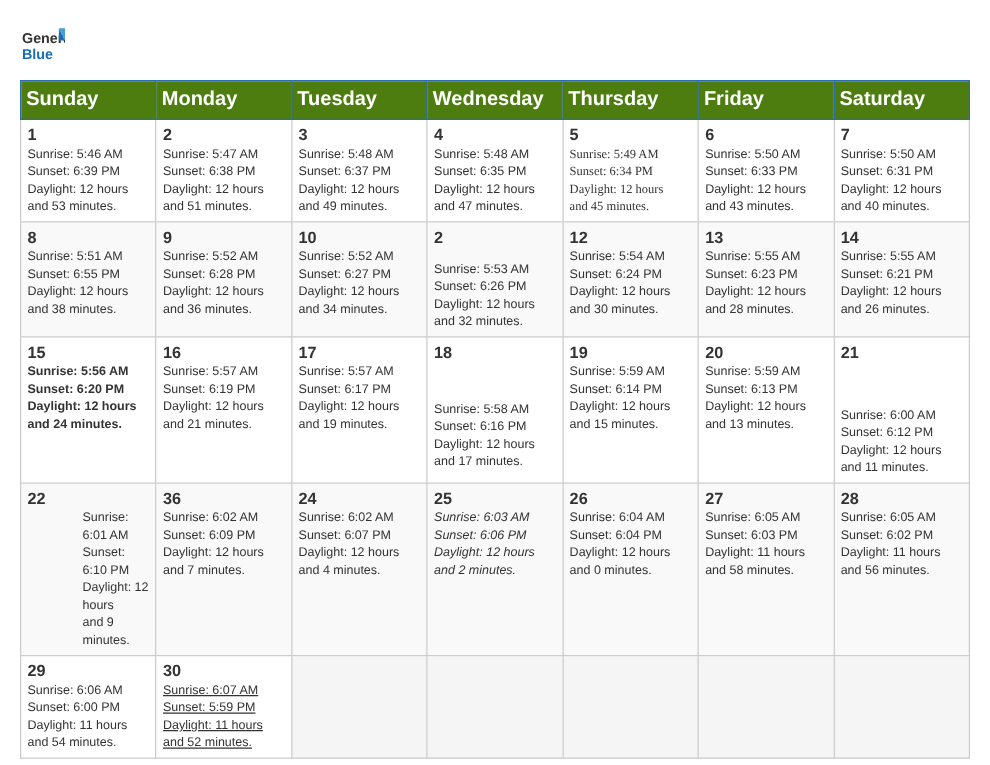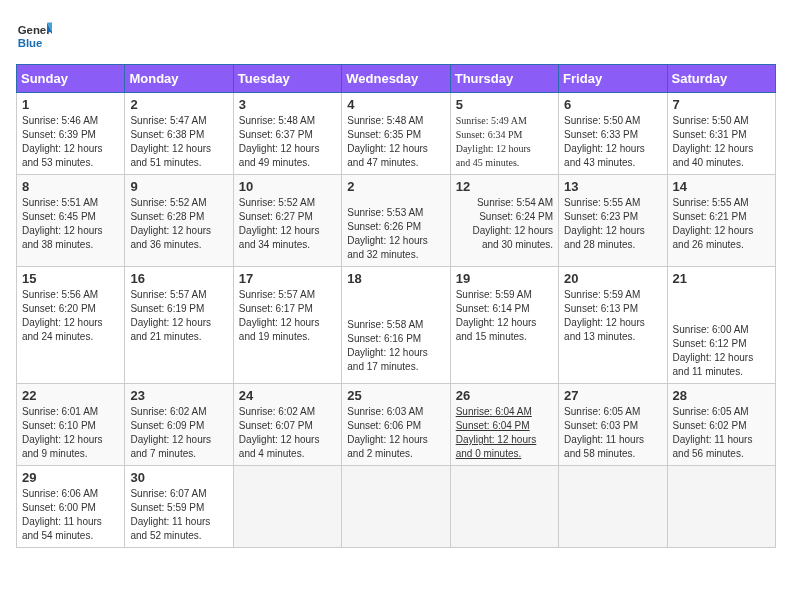--- a/index.html
+++ b/index.html
@@ -36,23 +36,23 @@
     .subtitle {
       font-size: 14px;
       color: #555;
     }
     table {
       width: 100%;
       border-collapse: collapse;
       table-layout: fixed;
     }
     th {
-      background-color: #8b5cf6;
+      background-color: #4d7c0f;
       color: #fff;
-      font-size: 13px;
+      font-size: 16px;
       padding: 6px 4px;
       text-align: left;
       border: 1px solid #2b6cb0;
     }
     td {
       border: 1px solid #ccc;
       vertical-align: top;
       padding: 4px 5px;
       font-size: 10.5px;
       color: #333;
@@ -159,21 +159,21 @@
           <div class="day-info" style="white-space: pre-line;">Sunrise: 5:50 AM
 Sunset: 6:31 PM
 Daylight: 12 hours
 and 40 minutes.</div>
         </td>
       </tr>
       <tr>
         <td>
           <div class="day-number">8</div>
           <div class="day-info" style="white-space: pre-line;">Sunrise: 5:51 AM
-Sunset: 6:45 PM
+Sunset: 6:55 PM
 Daylight: 12 hours
 and 38 minutes.</div>
         </td>
         <td>
           <div class="day-number">9</div>
           <div class="day-info" style="white-space: pre-line;">Sunrise: 5:52 AM
 Sunset: 6:28 PM
 Daylight: 12 hours
 and 36 minutes.</div>
         </td>
@@ -186,21 +186,21 @@
         </td>
         <td>
           <div class="day-number">2</div>
           <div class="day-info" style="white-space: pre-line; margin-top: 12px;">Sunrise: 5:53 AM
 Sunset: 6:26 PM
 Daylight: 12 hours
 and 32 minutes.</div>
         </td>
         <td>
           <div class="day-number">12</div>
-          <div class="day-info" style="white-space: pre-line; text-align: right;">Sunrise: 5:54 AM
+          <div class="day-info" style="white-space: pre-line;">Sunrise: 5:54 AM
 Sunset: 6:24 PM
 Daylight: 12 hours
 and 30 minutes.</div>
         </td>
         <td>
           <div class="day-number">13</div>
           <div class="day-info" style="white-space: pre-line;">Sunrise: 5:55 AM
 Sunset: 6:23 PM
 Daylight: 12 hours
 and 28 minutes.</div>
@@ -209,21 +209,21 @@
           <div class="day-number">14</div>
           <div class="day-info" style="white-space: pre-line;">Sunrise: 5:55 AM
 Sunset: 6:21 PM
 Daylight: 12 hours
 and 26 minutes.</div>
         </td>
       </tr>
       <tr>
         <td>
           <div class="day-number">15</div>
-          <div class="day-info" style="white-space: pre-line;">Sunrise: 5:56 AM
+          <div class="day-info" style="white-space: pre-line; font-weight: bold;">Sunrise: 5:56 AM
 Sunset: 6:20 PM
 Daylight: 12 hours
 and 24 minutes.</div>
         </td>
         <td>
           <div class="day-number">16</div>
           <div class="day-info" style="white-space: pre-line;">Sunrise: 5:57 AM
 Sunset: 6:19 PM
 Daylight: 12 hours
 and 21 minutes.</div>
@@ -260,49 +260,49 @@
           <div class="day-number">21</div>
           <div class="day-info" style="white-space: pre-line; margin-top: 37px;">Sunrise: 6:00 AM
 Sunset: 6:12 PM
 Daylight: 12 hours
 and 11 minutes.</div>
         </td>
       </tr>
       <tr>
         <td>
           <div class="day-number">22</div>
-          <div class="day-info" style="white-space: pre-line;">Sunrise: 6:01 AM
+          <div class="day-info" style="white-space: pre-line; margin-left: 44px;">Sunrise: 6:01 AM
 Sunset: 6:10 PM
 Daylight: 12 hours
 and 9 minutes.</div>
         </td>
         <td>
-          <div class="day-number">23</div>
+          <div class="day-number">36</div>
           <div class="day-info" style="white-space: pre-line;">Sunrise: 6:02 AM
 Sunset: 6:09 PM
 Daylight: 12 hours
 and 7 minutes.</div>
         </td>
         <td>
           <div class="day-number">24</div>
           <div class="day-info" style="white-space: pre-line;">Sunrise: 6:02 AM
 Sunset: 6:07 PM
 Daylight: 12 hours
 and 4 minutes.</div>
         </td>
         <td>
           <div class="day-number">25</div>
-          <div class="day-info" style="white-space: pre-line;">Sunrise: 6:03 AM
+          <div class="day-info" style="white-space: pre-line; font-style: italic;">Sunrise: 6:03 AM
 Sunset: 6:06 PM
 Daylight: 12 hours
 and 2 minutes.</div>
         </td>
         <td>
           <div class="day-number">26</div>
-          <div class="day-info" style="white-space: pre-line; text-decoration: underline;">Sunrise: 6:04 AM
+          <div class="day-info" style="white-space: pre-line;">Sunrise: 6:04 AM
 Sunset: 6:04 PM
 Daylight: 12 hours
 and 0 minutes.</div>
         </td>
         <td>
           <div class="day-number">27</div>
           <div class="day-info" style="white-space: pre-line;">Sunrise: 6:05 AM
 Sunset: 6:03 PM
 Daylight: 11 hours
 and 58 minutes.</div>
@@ -318,21 +318,21 @@
       <tr>
         <td>
           <div class="day-number">29</div>
           <div class="day-info" style="white-space: pre-line;">Sunrise: 6:06 AM
 Sunset: 6:00 PM
 Daylight: 11 hours
 and 54 minutes.</div>
         </td>
         <td>
           <div class="day-number">30</div>
-          <div class="day-info" style="white-space: pre-line;">Sunrise: 6:07 AM
+          <div class="day-info" style="white-space: pre-line; text-decoration: underline;">Sunrise: 6:07 AM
 Sunset: 5:59 PM
 Daylight: 11 hours
 and 52 minutes.</div>
         </td>
         <td class="empty"></td>
         <td class="empty"></td>
         <td class="empty"></td>
         <td class="empty"></td>
         <td class="empty"></td>
       </tr>

